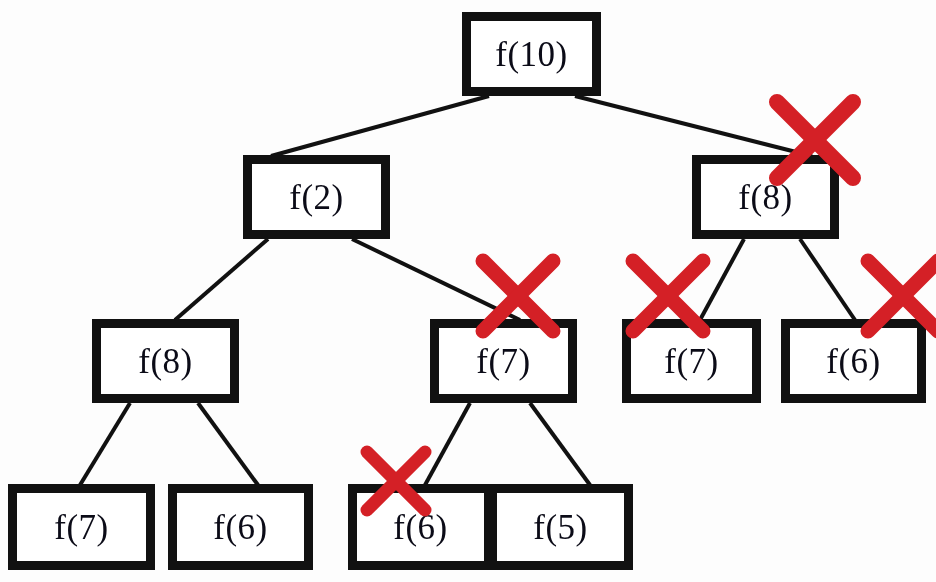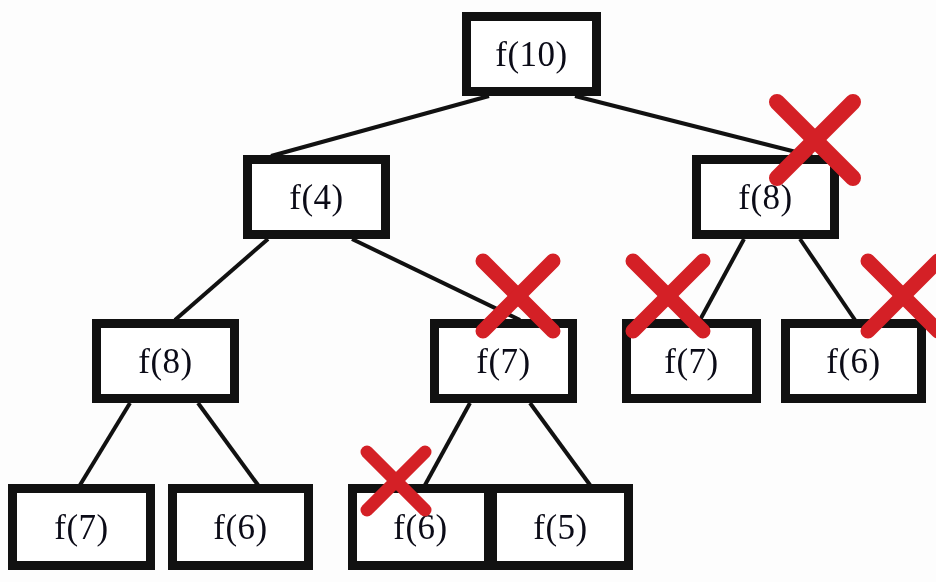--- a/index.html
+++ b/index.html
@@ -62,21 +62,21 @@
       <line x1="198" y1="403" x2="258" y2="485" stroke="#111111" stroke-width="4" stroke-linecap="butt"></line>
       <line x1="470" y1="403" x2="425" y2="485" stroke="#111111" stroke-width="4" stroke-linecap="butt"></line>
       <line x1="530" y1="403" x2="590" y2="485" stroke="#111111" stroke-width="4" stroke-linecap="butt"></line>
     </svg>
 
   <div id="node-layer">
       <div class="node" style="left: 462px; top: 12px; width: 139px; height: 84px; border-color: rgb(17, 17, 17); background: rgb(255, 255, 255);">
         <span class="node-label" style="color: rgb(11, 11, 23);">f(10)</span>
       </div>
       <div class="node" style="left: 243px; top: 155px; width: 147px; height: 84px; border-color: rgb(17, 17, 17); background: rgb(255, 255, 255);">
-        <span class="node-label" style="color: rgb(11, 11, 23);">f(4)</span>
+        <span class="node-label" style="color: rgb(11, 11, 23);">f(2)</span>
       </div>
       <div class="node" style="left: 692px; top: 155px; width: 147px; height: 84px; border-color: rgb(17, 17, 17); background: rgb(255, 255, 255);">
         <span class="node-label" style="color: rgb(11, 11, 23);">f(8)</span>
       </div>
       <div class="node" style="left: 92px; top: 319px; width: 147px; height: 84px; border-color: rgb(17, 17, 17); background: rgb(255, 255, 255);">
         <span class="node-label" style="color: rgb(11, 11, 23);">f(8)</span>
       </div>
       <div class="node" style="left: 430px; top: 319px; width: 147px; height: 84px; border-color: rgb(17, 17, 17); background: rgb(255, 255, 255);">
         <span class="node-label" style="color: rgb(11, 11, 23);">f(7)</span>
       </div>

